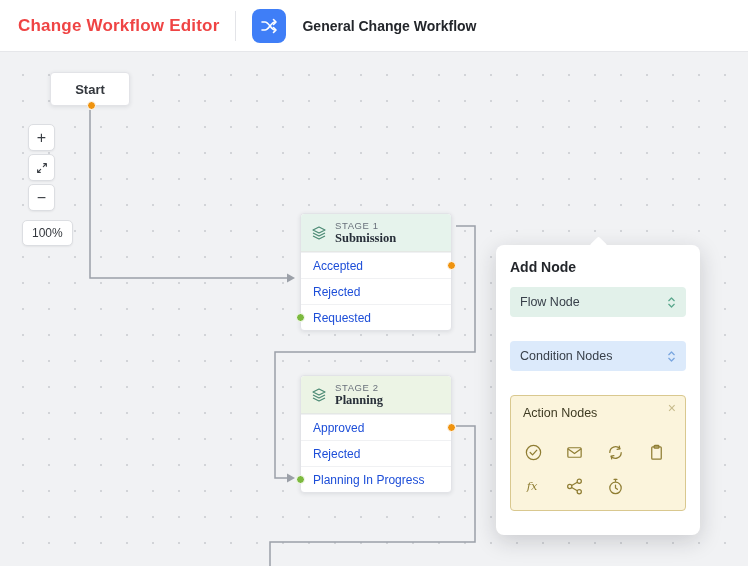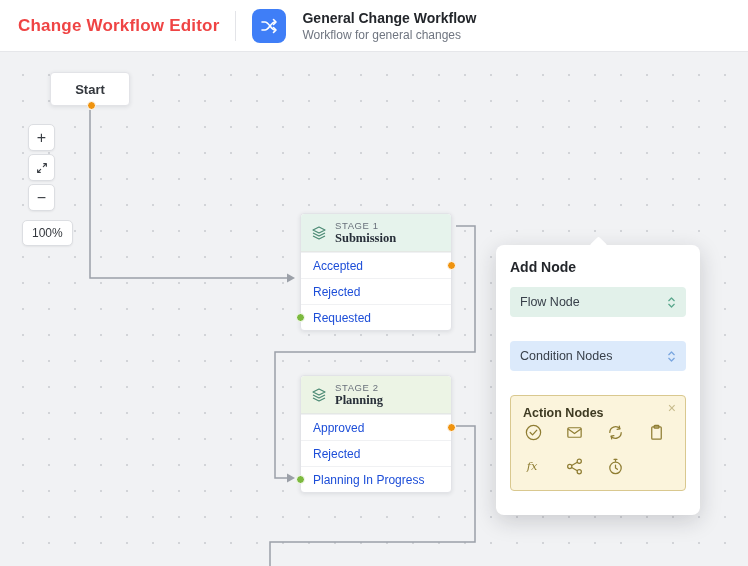--- a/index.html
+++ b/index.html
@@ -46,21 +46,21 @@
   .add-panel{ position:absolute; left:496px; top:193px; width:204px; background:#fff; border-radius:8px; box-shadow:0 6px 22px rgba(25,30,40,.18); padding:14px; z-index:5;}
   .panel-caret{ position:absolute; top:-6px; left:96px; width:13px; height:13px; background:#fff; transform:rotate(45deg); border-radius:2px;}
   .panel-title{ font-size:14px; font-weight:700; color:#23262b; margin-bottom:12px;}
   .bar{ height:30px; border-radius:4px; display:flex; align-items:center; justify-content:space-between; padding:0 10px; font-size:12.5px; color:#38404a; margin-bottom:24px; cursor:pointer;}
   .bar-flow{ background:#e2f1ea; } .bar-flow .chev{ color:#5ba78d;}
   .bar-cond{ background:#dceafb; } .bar-cond .chev{ color:#7aa6df;}
   .bar-branch{ background:#eff0f2; margin-bottom:0;} .bar-branch .chev{ color:#9aa0a8;}
   .chev{ display:flex; }
 
   .action-box{ position:relative; background:#fbf4dc; border:1px solid #d9c88f; border-radius:4px; padding:10px 12px 12px; margin-bottom:10px;}
-  .action-title{ font-size:12.5px; font-weight:700; color:#3e3a22; margin-bottom:2px;}
+  .action-title{ font-size:12.5px; font-weight:400; color:#3e3a22; margin-bottom:22px;}
   .action-close{ position:absolute; top:4px; right:9px; font-size:14px; color:#c7ba8b; cursor:pointer;}
   .icon-row{ display:flex; gap:21px; align-items:center; margin-bottom:14px; color:#8f7d33;}
   .icon-row:last-child{ margin-bottom:2px;}
   .aicon{ display:flex; align-items:center; justify-content:center; width:20px; height:20px; cursor:pointer;}
 </style>
 </head>
 <body>
 
 <div class="app-header">
   <div class="app-title">Change Workflow Editor</div>
@@ -68,21 +68,20 @@
   <div class="wf-badge">
     <svg viewBox="0 0 20 20" width="20" height="20" fill="none" stroke="#ffffff" stroke-width="1.6" stroke-linecap="round" stroke-linejoin="round">
       <path d="M3 6h3c4 0 6 8 10 8"></path>
       <path d="M3 14h3c4 0 6-8 10-8"></path>
       <path d="M14.5 3.5 17 6l-2.5 2.5"></path>
       <path d="M14.5 11.5 17 14l-2.5 2.5"></path>
     </svg>
   </div>
   <div class="wf-meta">
     <div class="wf-name">General Change Workflow</div>
-    <div class="wf-sub">Workflow for general changes</div>
   </div>
 </div>
 
 <div class="canvas">
 
   <svg class="connectors" width="748" height="514">
     <path d="M90 58 V226 H287" fill="none" stroke="#9ba0a8" stroke-width="1.5"></path>
     <polygon points="287,221.5 295,226 287,230.5" fill="#9ba0a8"></polygon>
     <path d="M456 174 H475 V300 H275 V426 H287" fill="none" stroke="#9ba0a8" stroke-width="1.5"></path>
     <polygon points="287,421.5 295,426 287,430.5" fill="#9ba0a8"></polygon>

